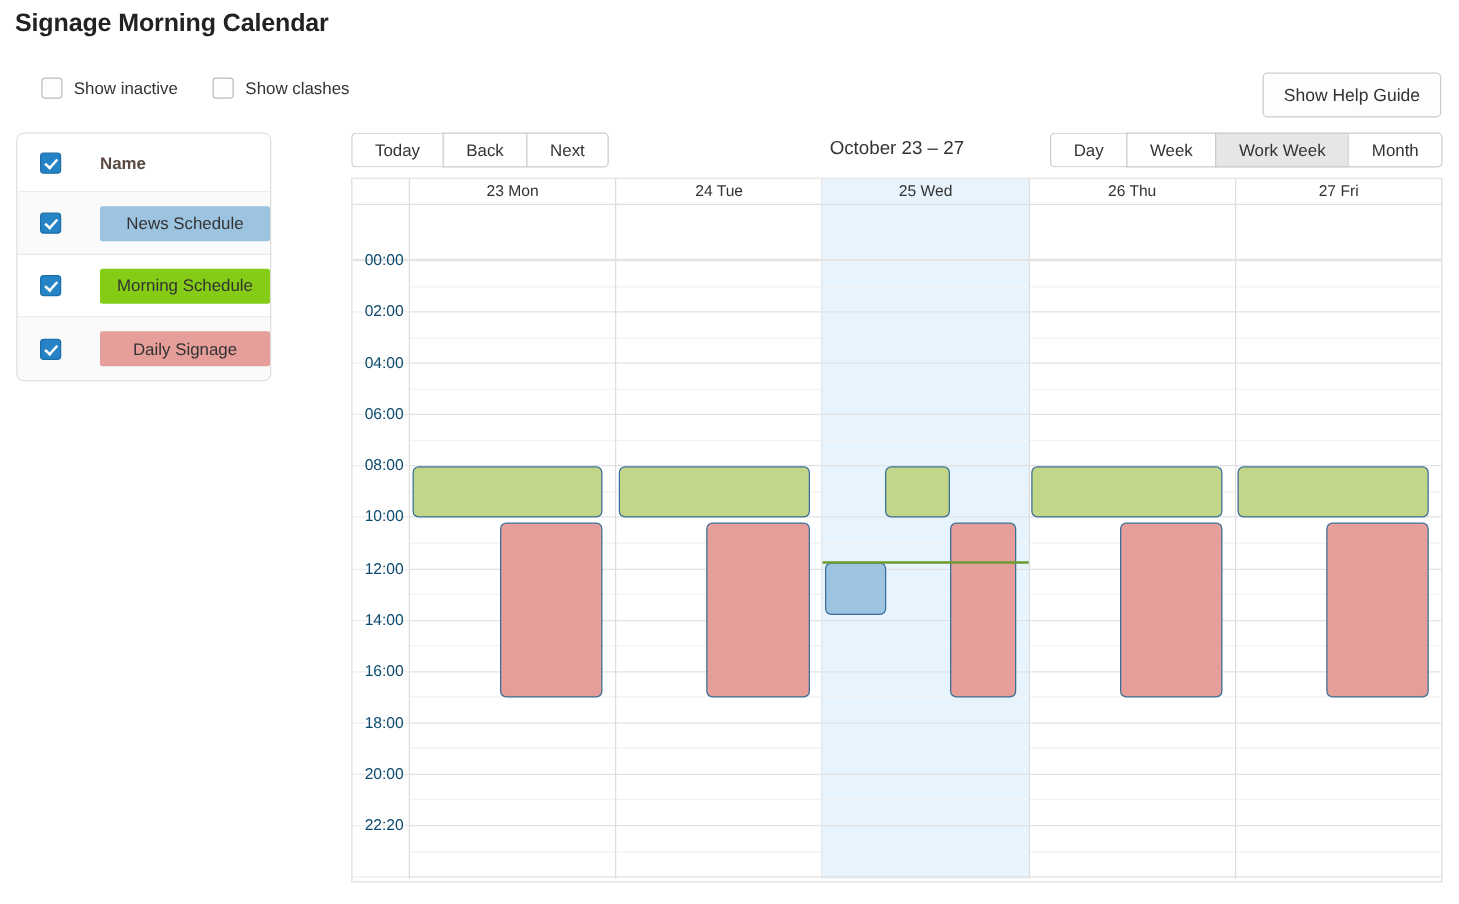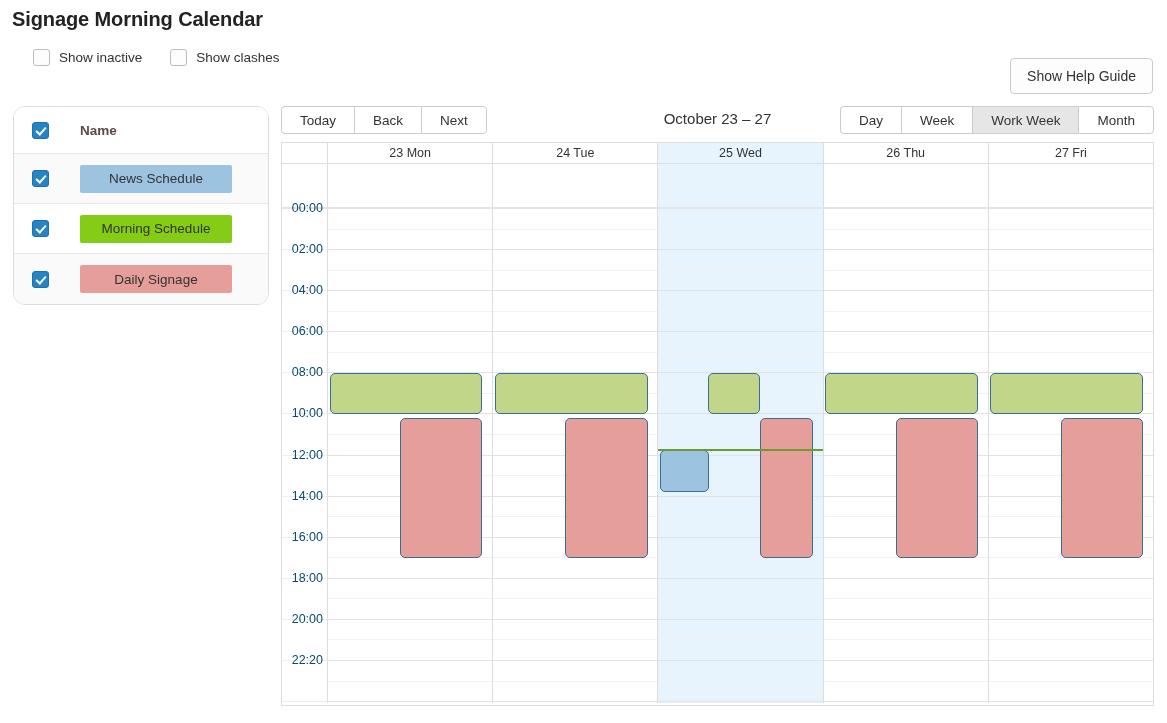--- a/index.html
+++ b/index.html
@@ -15,21 +15,21 @@
 
   
   .page-title {
     position: absolute; left: 12px; top: 8px;
     font-size: 20px; font-weight: bold; color: #222222;
     letter-spacing: -0.1px;
   }
 
   
   .filter-row {
-    position: absolute; left: 33px; top: 49px;
+    position: absolute; left: 33px; top: 62px;
     display: flex; align-items: center; gap: 28px;
   }
   .filter-item { display: flex; align-items: center; gap: 9px; }
   .cb {
     width: 17px; height: 17px; border-radius: 3px;
     border: 1px solid #b9bcc0; background: #fdfdfd; display: block;
   }
   .cb.checked {
     background: #2583c6; border: 1px solid #1f6fa8;
     position: relative;
@@ -47,22 +47,22 @@
     position: absolute; right: 14px; top: 58px;
     padding: 10px 16px; font-size: 14px;
     background: #fdfdfd; border: 1px solid #ccccd0;
     border-radius: 4px; color: #333333; line-height: 1;
     cursor: pointer;
   }
 
   
   .sidebar {
     position: absolute; left: 13px; top: 106px;
-    width: 256px;
-    border: 1px solid #dddddd; border-radius: 12px;
+    width: 204px;
+    border: 1px solid #dddddd; border-radius: 6px;
     background: #ffffff; overflow: hidden;
   }
   .sb-row {
     display: flex; align-items: center;
     height: 50px; padding-left: 18px;
     border-bottom: 1px solid #e8e8e8;
   }
   .sb-row:last-child { border-bottom: none; }
   .sb-row.header { height: 47px; background: #ffffff; }
   .sb-row.alt { background: #fafafa; }

